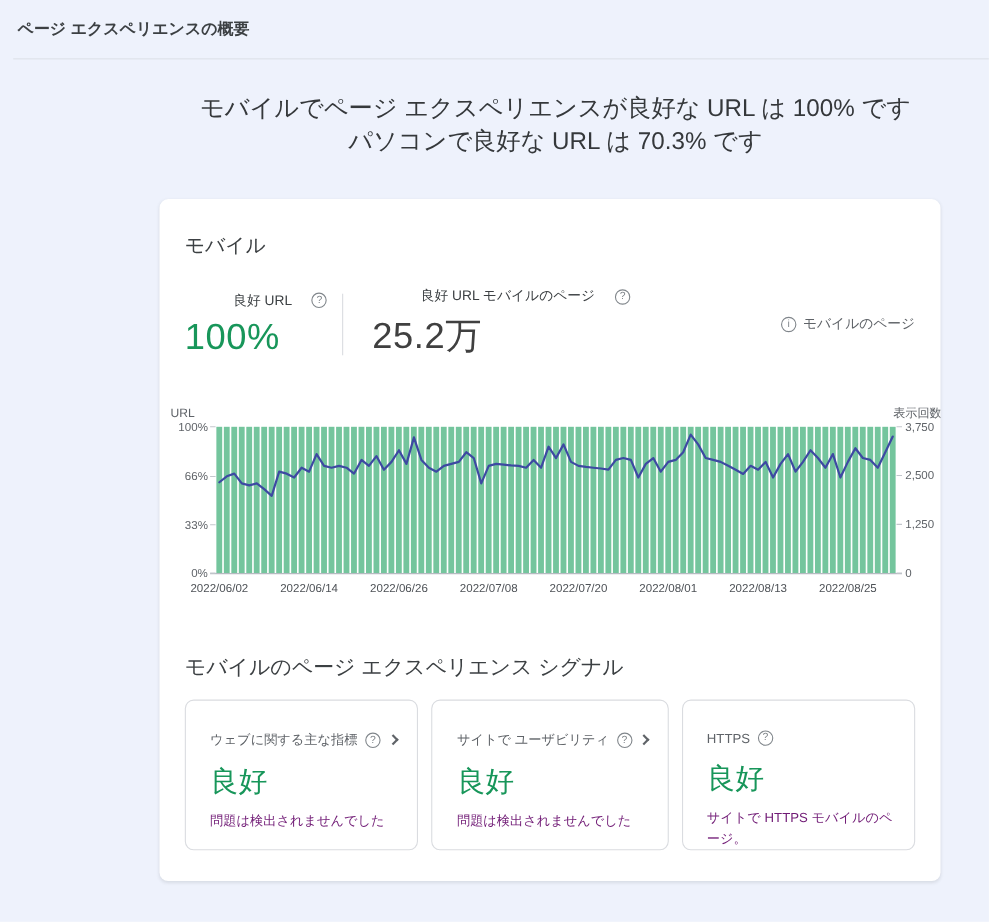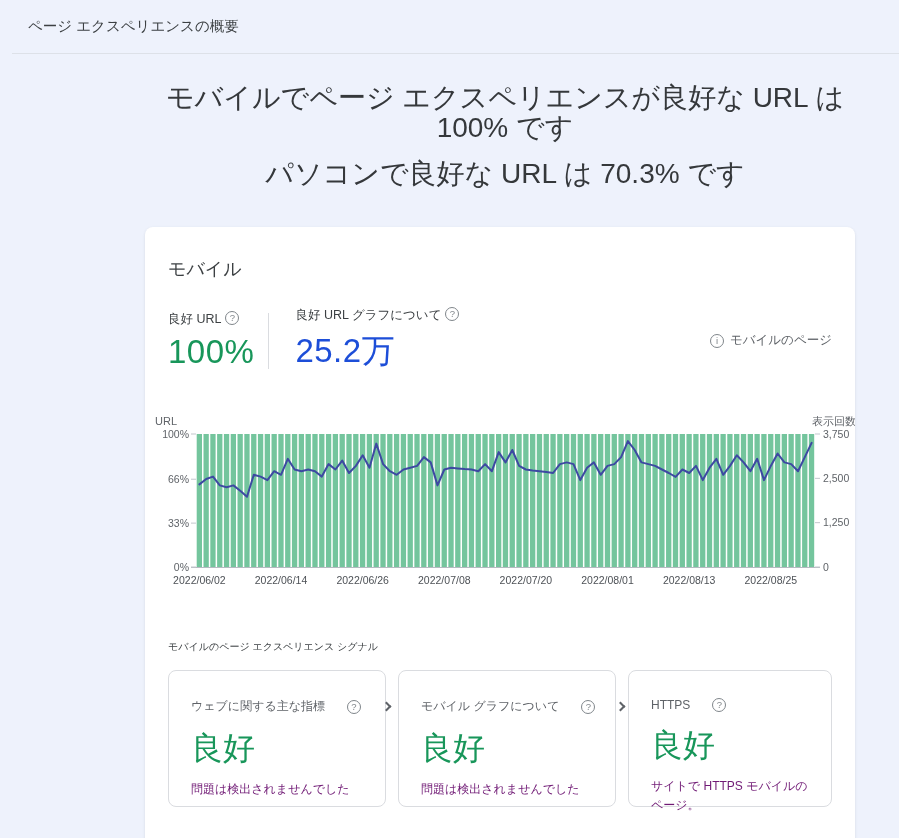--- a/index.html
+++ b/index.html
@@ -8,67 +8,68 @@
     background: #eef2fc;
     font-family: "Liberation Sans", sans-serif;
     color: #3c4043;
     position: relative;
     overflow: hidden;
   }
   .topbar {
     height: 53px;
     display: flex;
     align-items: center;
-    padding: 0 28px;
+    padding: 0 16px;
     font-size: 14.5px;
     color: #3c4043;
+    font-weight: bold;
   }
   .topbar-divider { position: absolute; top: 53px; left: 12px; right: 0; height: 1px; background: #dde1e8; }
   .hero { width: 710px; margin: 30px 0 0 150px; text-align: center; }
-  .hero-line { font-size: 28px; line-height: 30px; color: #35383b; margin-top: 16px; }
+  .hero-line { font-size: 22px; line-height: 30px; color: #35383b; }
   .hero-note { margin-top: 9px; font-size: 12.5px; color: #5f6368; }
   .main-card {
     width: 710px;
     margin: 38px 0 0 145px;
     background: #ffffff;
     border-radius: 8px;
     box-shadow: 0 1px 3px rgba(60,64,67,.12);
-    padding-bottom: 54px;
+    padding-bottom: 28px;
   }
   .card-title { padding: 30px 0 0 23px; font-size: 18px; color: #3c4043; }
   .stats-row { display: flex; align-items: center; margin: 26px 23px 0 23px; }
   .stat { display: flex; flex-direction: column; }
-  .stat-label { display: flex; gap: 4px; font-size: 12.5px; color: #3c4043; }
+  .stat-label { display: flex; align-items: center; gap: 18px; font-size: 12.5px; color: #3c4043; margin-left: 44px; }
   .stat-value { margin-top: 5px; font-size: 33px; letter-spacing: 0.5px; }
   .stat-divider { width: 1px; height: 56px; background: #dadce0; margin: 0 26px 0 14px; }
   .help-icon, .info-icon {
     width: 14px; height: 14px; border: 1px solid #80868b; border-radius: 50%;
     color: #80868b; font-size: 9.5px; line-height: 12px; text-align: center;
     display: inline-block; flex: 0 0 auto; cursor: pointer;
   }
   .about-link { margin-left: auto; display: flex; align-items: center; gap: 6px;
     font-size: 12.5px; color: #5f6368; cursor: pointer; }
   .chart-wrap { margin-top: 40px; }
   #chart-svg { display: block; }
   #chart-svg text { font-family: "Liberation Sans", sans-serif; }
-  .signals-heading { margin: 48px 0 0 23px; font-size: 10px; color: #3c4043; }
+  .signals-heading { margin: 48px 0 0 23px; font-size: 19px; color: #3c4043; }
   .signal-cards { display: flex; gap: 12px; margin: 16px 23px 0 23px; }
   .signal-card {
     width: 218px; height: 137px; background: #fff;
     border: 1px solid #dadce0; border-radius: 8px;
     padding: 27px 18px 0 22px; cursor: pointer;
   }
-  .signal-label-row { display: flex; align-items: center; gap: 22px; font-size: 12px; color: #5f6368; }
+  .signal-label-row { display: flex; align-items: center; gap: 7px; font-size: 12px; color: #5f6368; }
   .signal-label { white-space: nowrap; }
   .chev {
     margin-left: auto; width: 7px; height: 7px;
     border-top: 2px solid #5f6368; border-right: 2px solid #5f6368;
     transform: rotate(45deg); flex: 0 0 auto;
   }
-  .signal-value { margin-top: 12px; font-size: 32px; }
+  .signal-value { margin-top: 12px; font-size: 26px; }
   .signal-desc { margin-top: 9px; font-size: 12px; line-height: 1.55; color: #701a75; }
 </style>
 </head>
 <body>
 
 <div class="topbar">
   <span>ページ エクスペリエンスの概要</span>
 </div>
 <div class="topbar-divider"></div>
 
@@ -84,24 +85,24 @@
     <div class="stat">
       <div class="stat-label">
         <span>良好 URL</span>
         <span class="help-icon">?</span>
       </div>
       <div class="stat-value" id="stat-val-0" style="color: rgb(24, 150, 90);">100%</div>
     </div>
     <div class="stat-divider"></div>
     <div class="stat">
       <div class="stat-label">
-        <span>良好 URL グラフについて</span>
-        <span class="help-icon">?</span>
-      </div>
-      <div class="stat-value" id="stat-val-1" style="color: #1d4ed8;">25.2万</div>
+        <span>良好 URL モバイルのページ</span>
+        <span class="help-icon">?</span>
+      </div>
+      <div class="stat-value" id="stat-val-1" style="color: #404040;">25.2万</div>
     </div>
     <div class="about-link">
       <span class="info-icon">i</span>
       <span>モバイルのページ</span>
     </div>
   </div>
 
   <div class="chart-wrap">
     <svg id="chart-svg" width="710" height="178">
         <rect x="51.70" y="20.00" width="5.30" height="133.00" fill="#74c59d"></rect>
@@ -233,21 +234,21 @@
       <div class="signal-label-row">
         <span class="signal-label">ウェブに関する主な指標</span>
         <span class="help-icon">?</span>
         <span class="chev"></span>
       </div>
       <div class="signal-value" style="color: rgb(24, 150, 90);">良好</div>
       <div class="signal-desc">問題は検出されませんでした</div>
     </div>
     <div class="signal-card">
       <div class="signal-label-row">
-        <span class="signal-label">モバイル グラフについて</span>
+        <span class="signal-label">サイトで ユーザビリティ</span>
         <span class="help-icon">?</span>
         <span class="chev"></span>
       </div>
       <div class="signal-value" style="color: rgb(24, 150, 90);">良好</div>
       <div class="signal-desc">問題は検出されませんでした</div>
     </div>
     <div class="signal-card">
       <div class="signal-label-row">
         <span class="signal-label">HTTPS</span>
         <span class="help-icon">?</span>

